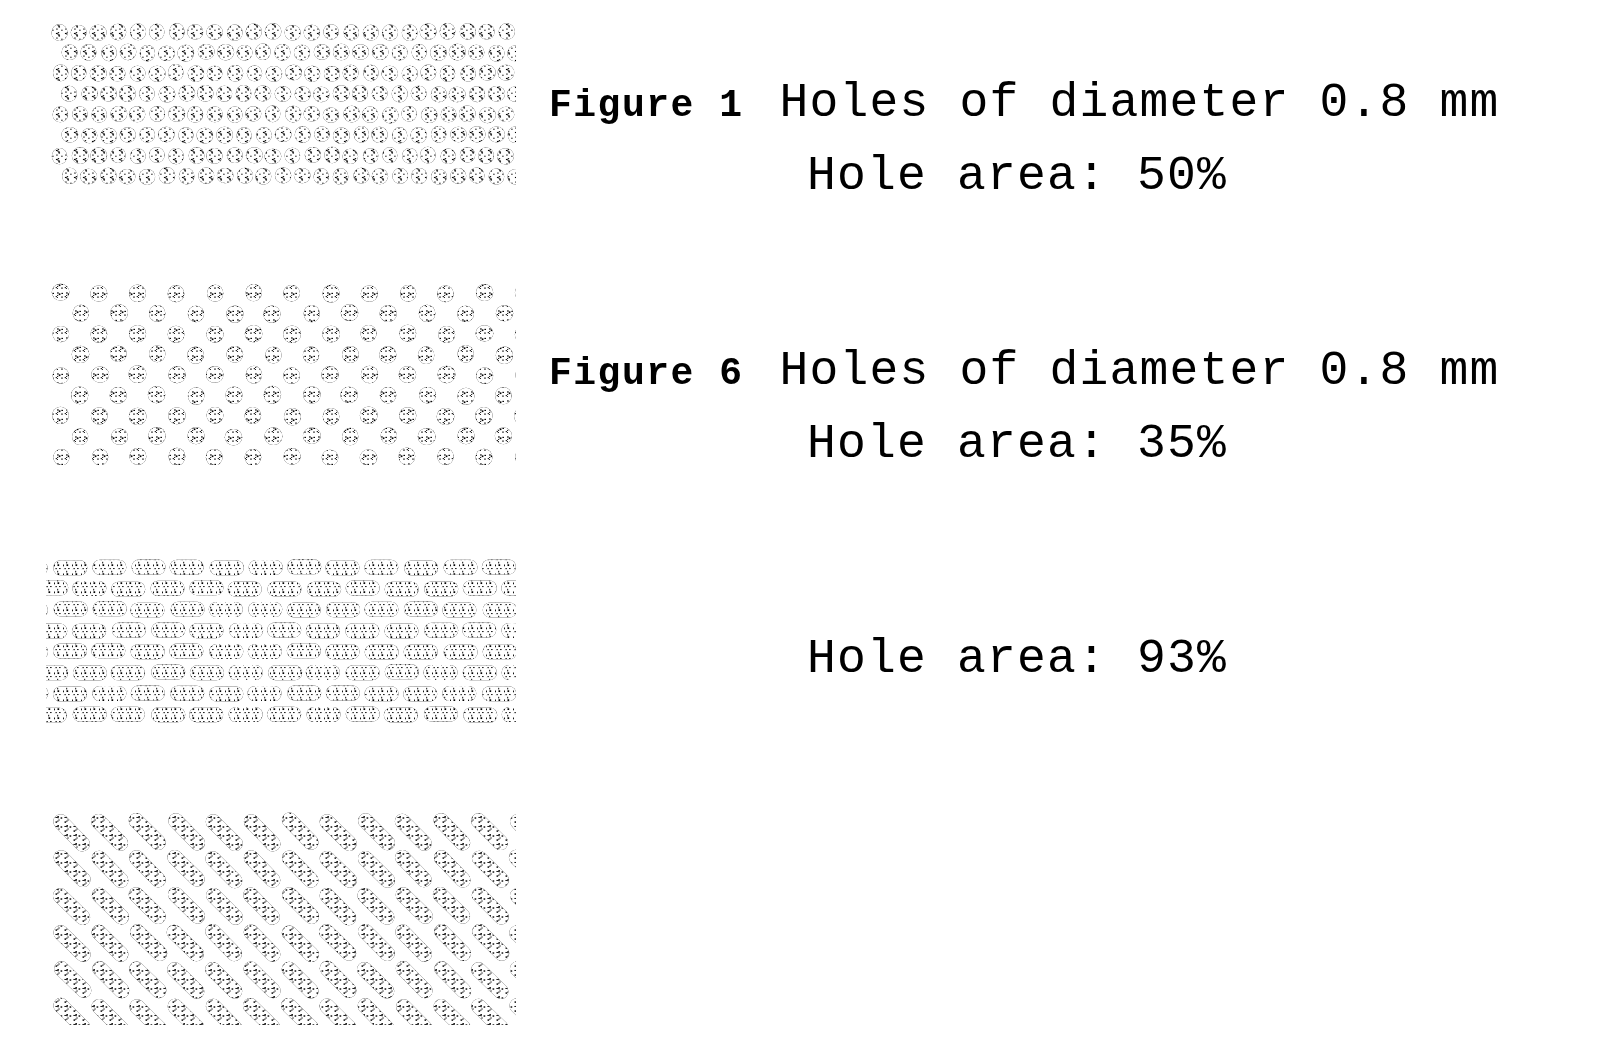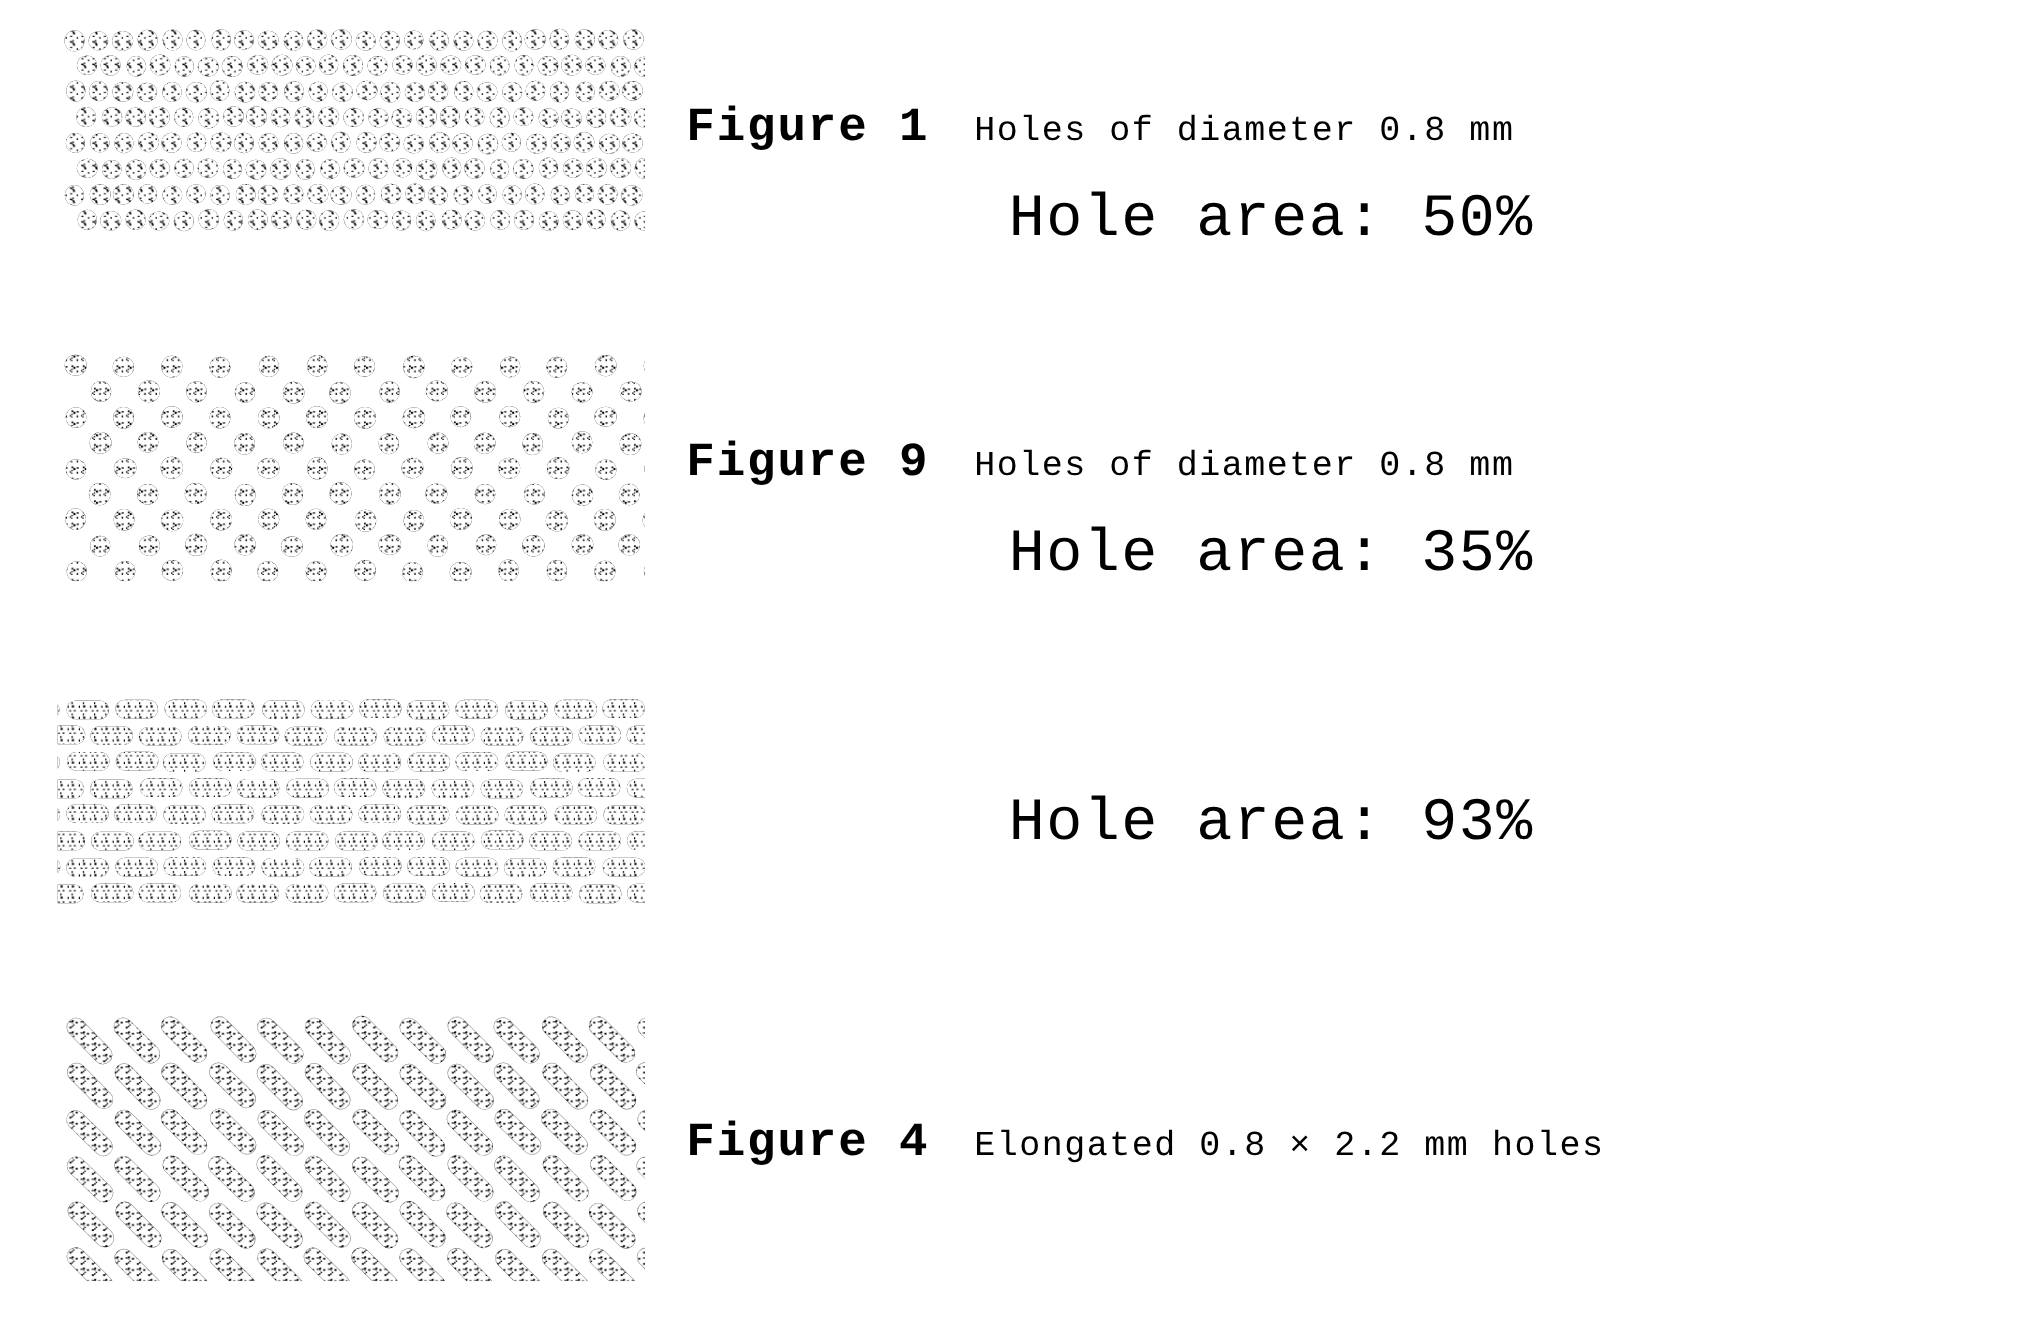--- a/index.html
+++ b/index.html
@@ -76,21 +76,21 @@
   .figure-label {
     font-weight: bold;
     font-size: 38px;
     letter-spacing: 1.5px;
     line-height: 54px;
     white-space: pre;
     flex: 0 0 auto;
   }
   .figure-desc {
     font-weight: normal;
-    font-size: 28px;
+    font-size: 48px;
     letter-spacing: 1.2px;
     line-height: 54px;
     white-space: pre;
     flex: 0 0 auto;
     margin-left: 36px;
   }
   .caption-line-sub {
     font-weight: normal;
     font-size: 48px;
     letter-spacing: 1.2px;
@@ -767,21 +767,21 @@
             <ellipse cx="322.50" cy="177.71" rx="8.72" ry="8.15" fill="#ffffff"></ellipse>
             <ellipse cx="360.90" cy="176.27" rx="8.26" ry="8.71" fill="#ffffff"></ellipse>
             <ellipse cx="399.52" cy="176.54" rx="8.14" ry="8.60" fill="#ffffff"></ellipse>
             <ellipse cx="437.96" cy="177.26" rx="8.47" ry="8.59" fill="#ffffff"></ellipse>
             <ellipse cx="477.72" cy="177.00" rx="8.54" ry="8.61" fill="#ffffff"></ellipse>
           </g>
         </svg>
     </div>
     <div class="caption-block" id="caption-fig-2">
       <div class="caption-line-main">
-        <span class="figure-label">Figure 9</span>
+        <span class="figure-label">Figure 6</span>
         <span class="figure-desc">Holes of diameter 0.8 mm</span>
       </div>
       <div class="caption-line-sub">Hole area: 35%</div>
     </div>
   </div>
 
   <div class="figure-row" id="figure-row-3">
     <div class="pattern-swatch" id="pattern-fig-3">
       <svg class="pattern-svg" id="svg-fig-3" viewBox="0 0 470 190" preserveAspectRatio="xMinYMin meet">
           <defs>
@@ -1192,20 +1192,16 @@
             <rect x="-23.00" y="-7.50" width="46.00" height="15.00" rx="7.50" ry="7.50" transform="translate(291.98,206.96) rotate(44.93)" fill="#ffffff"></rect>
             <rect x="-23.00" y="-7.50" width="46.00" height="15.00" rx="7.50" ry="7.50" transform="translate(329.95,206.95) rotate(45.95)" fill="#ffffff"></rect>
             <rect x="-23.00" y="-7.50" width="46.00" height="15.00" rx="7.50" ry="7.50" transform="translate(368.55,207.69) rotate(45.39)" fill="#ffffff"></rect>
             <rect x="-23.00" y="-7.50" width="46.00" height="15.00" rx="7.50" ry="7.50" transform="translate(406.27,207.36) rotate(44.30)" fill="#ffffff"></rect>
             <rect x="-23.00" y="-7.50" width="46.00" height="15.00" rx="7.50" ry="7.50" transform="translate(443.83,207.12) rotate(44.42)" fill="#ffffff"></rect>
             <rect x="-23.00" y="-7.50" width="46.00" height="15.00" rx="7.50" ry="7.50" transform="translate(481.97,206.67) rotate(44.92)" fill="#ffffff"></rect>
           </g>
         </svg>
     </div>
     <div class="caption-block" id="caption-fig-4">
-      <div class="caption-line-main">
-        <span class="figure-label">Figure 4</span>
-        <span class="figure-desc">Elongated 0.8 × 2.2 mm holes</span>
-      </div>
     </div>
   </div>
 
 </div>
 
 </body></html>

